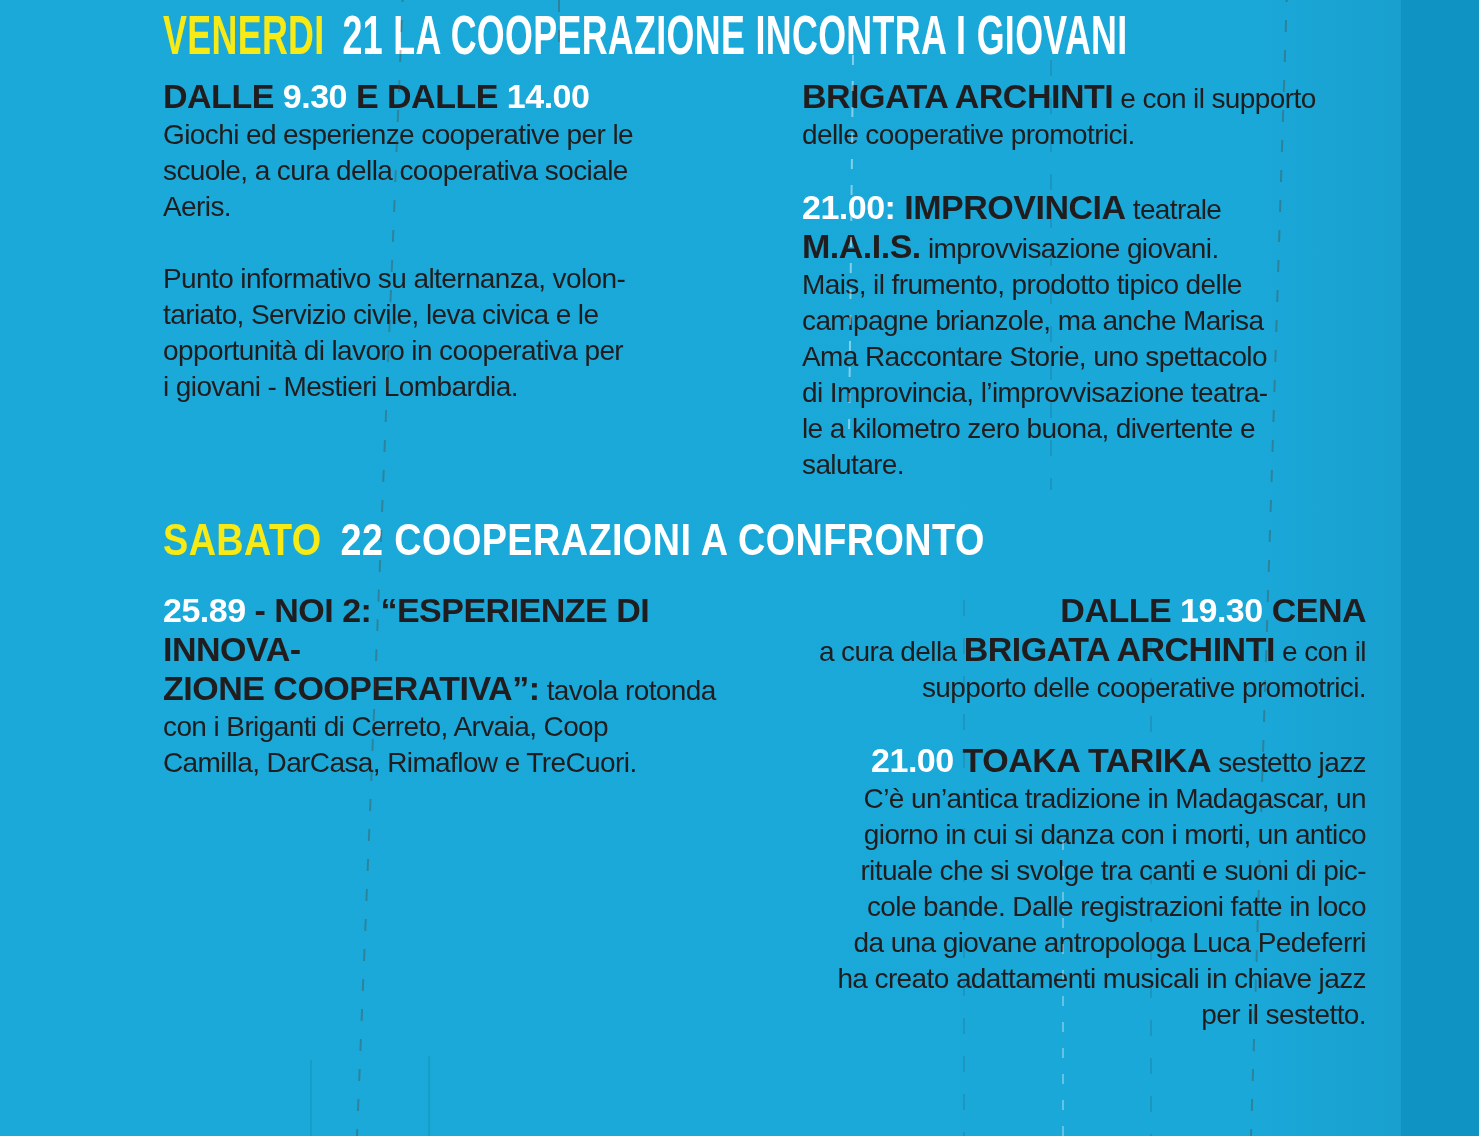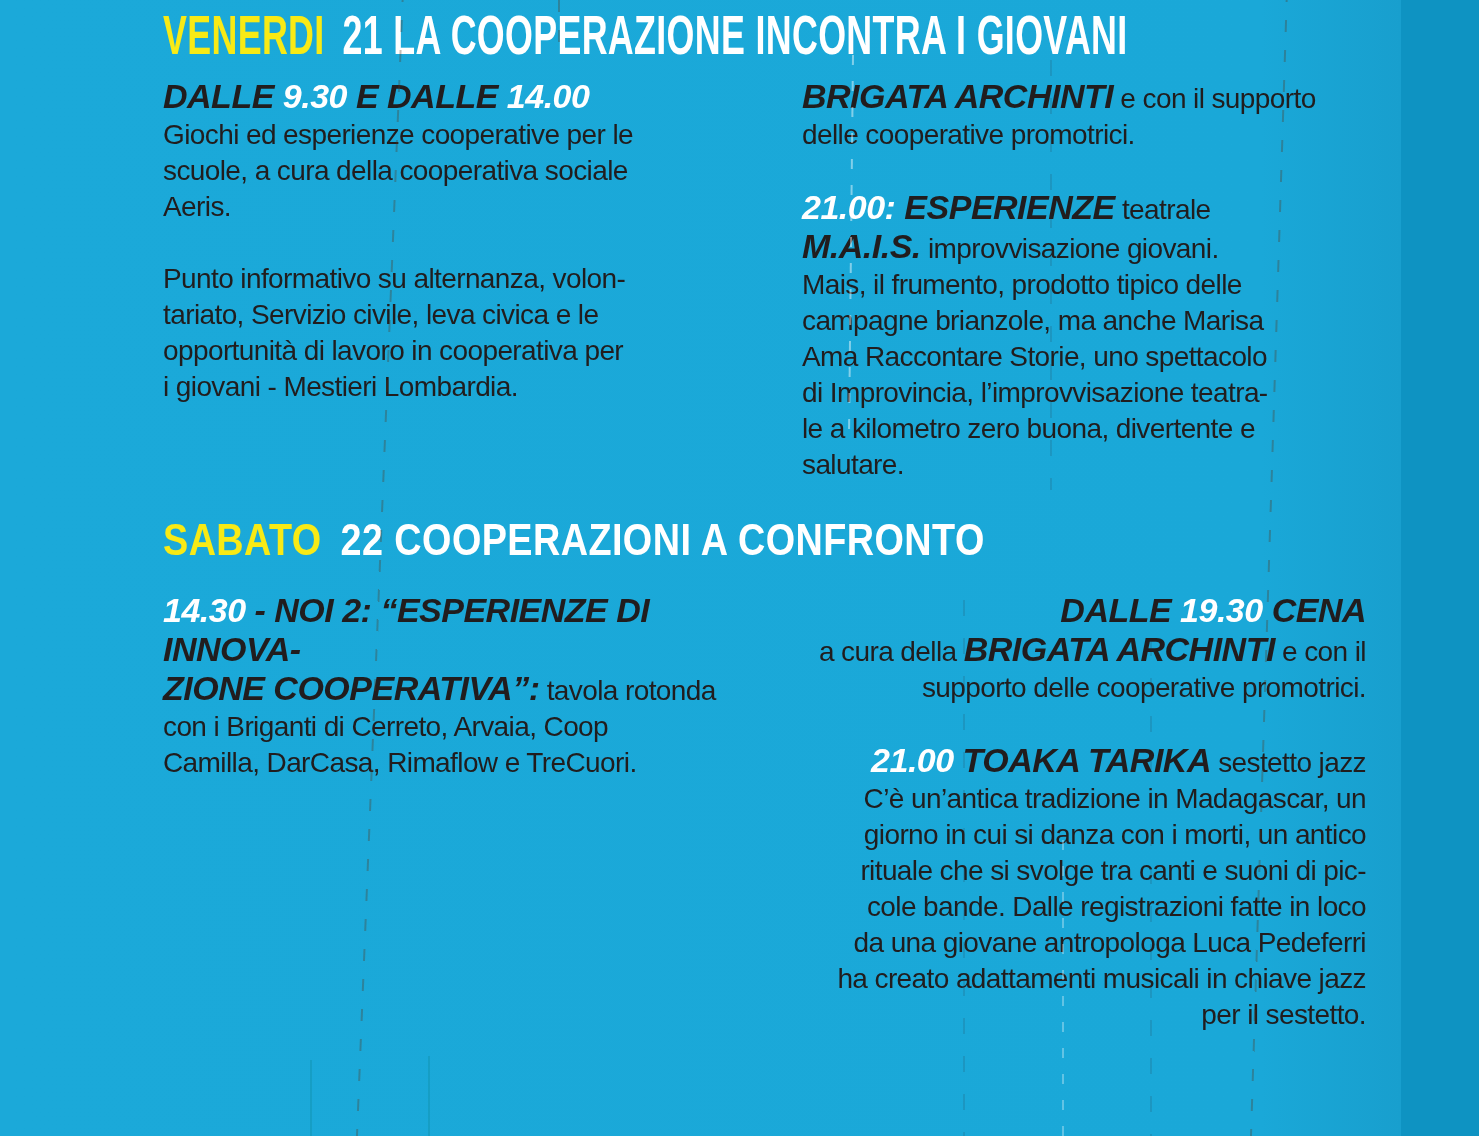--- a/index.html
+++ b/index.html
@@ -42,21 +42,20 @@
     line-height:36px;
     letter-spacing:-0.6px;
     color:var(--dark);
     white-space:pre-line;
   }
   .block b{
     font-weight:800;
     font-size:34px;
     line-height:36px;
     letter-spacing:-0.5px;
-    font-style:italic;
   }
   .b-dark{color:var(--dark);}
   .b-white{color:var(--white);margin-top:38px;}
   
   .crease{position:absolute;width:2px;transform-origin:top center;pointer-events:none;}
   .c-dash{background:repeating-linear-gradient(180deg,rgba(84,52,28,.32) 0 12px,rgba(84,52,28,0) 12px 30px);}
   .c-faint{background:repeating-linear-gradient(180deg,rgba(40,40,50,.14) 0 16px,rgba(40,40,50,0) 16px 38px);}
   .c-white{background:repeating-linear-gradient(180deg,rgba(255,255,255,.45) 0 10px,rgba(255,255,255,0) 10px 26px);width:2px;}
   .c-teal{background:rgba(0,104,92,.16);}
   .c1{left:402px;top:-10px;height:1160px;transform:rotate(2.3deg);}
@@ -84,34 +83,34 @@
 Aeris.</span></p>
     <p class="block"><span>Punto informativo su alternanza, volon-
 tariato, Servizio civile, leva civica e le
 opportunità di lavoro in cooperativa per
 i giovani - Mestieri Lombardia.</span></p>
   </div>
 
   <div class="col" id="friday-right">
     <p class="block"><b class="b-dark">BRIGATA ARCHINTI</b><span> e con il supporto
 delle cooperative promotrici.</span></p>
-    <p class="block"><b class="b-white">21.00:</b><b class="b-dark"> ESPERIENZE</b><span> teatrale
+    <p class="block"><b class="b-white">21.00:</b><b class="b-dark"> IMPROVINCIA</b><span> teatrale
 </span><b class="b-dark">M.A.I.S.</b><span> improvvisazione giovani.
 Mais, il frumento, prodotto tipico delle
 campagne brianzole, ma anche Marisa
 Ama Raccontare Storie, uno spettacolo
 di Improvincia, l’improvvisazione teatra-
 le a kilometro zero buona, divertente e
 salutare.</span></p>
   </div>
 
   <h1 class="title title-sat"><span class="day">SABATO</span><span>22 COOPERAZIONI A CONFRONTO</span></h1>
 
   <div class="col" id="saturday-left">
-    <p class="block"><b class="b-white">14.30</b><b class="b-dark"> - NOI 2: “ESPERIENZE DI INNOVA-
+    <p class="block"><b class="b-white">25.89</b><b class="b-dark"> - NOI 2: “ESPERIENZE DI INNOVA-
 ZIONE COOPERATIVA”:</b><span> tavola rotonda
 con i Briganti di Cerreto, Arvaia, Coop
 Camilla, DarCasa, Rimaflow e TreCuori.</span></p>
   </div>
 
   <div class="col" id="saturday-right">
     <p class="block"><b class="b-dark">DALLE </b><b class="b-white">19.30</b><b class="b-dark"> CENA</b><span>
 a cura della </span><b class="b-dark">BRIGATA ARCHINTI</b><span> e con il
 supporto delle cooperative promotrici.</span></p>
     <p class="block"><b class="b-white">21.00</b><b class="b-dark"> TOAKA TARIKA</b><span> sestetto jazz

